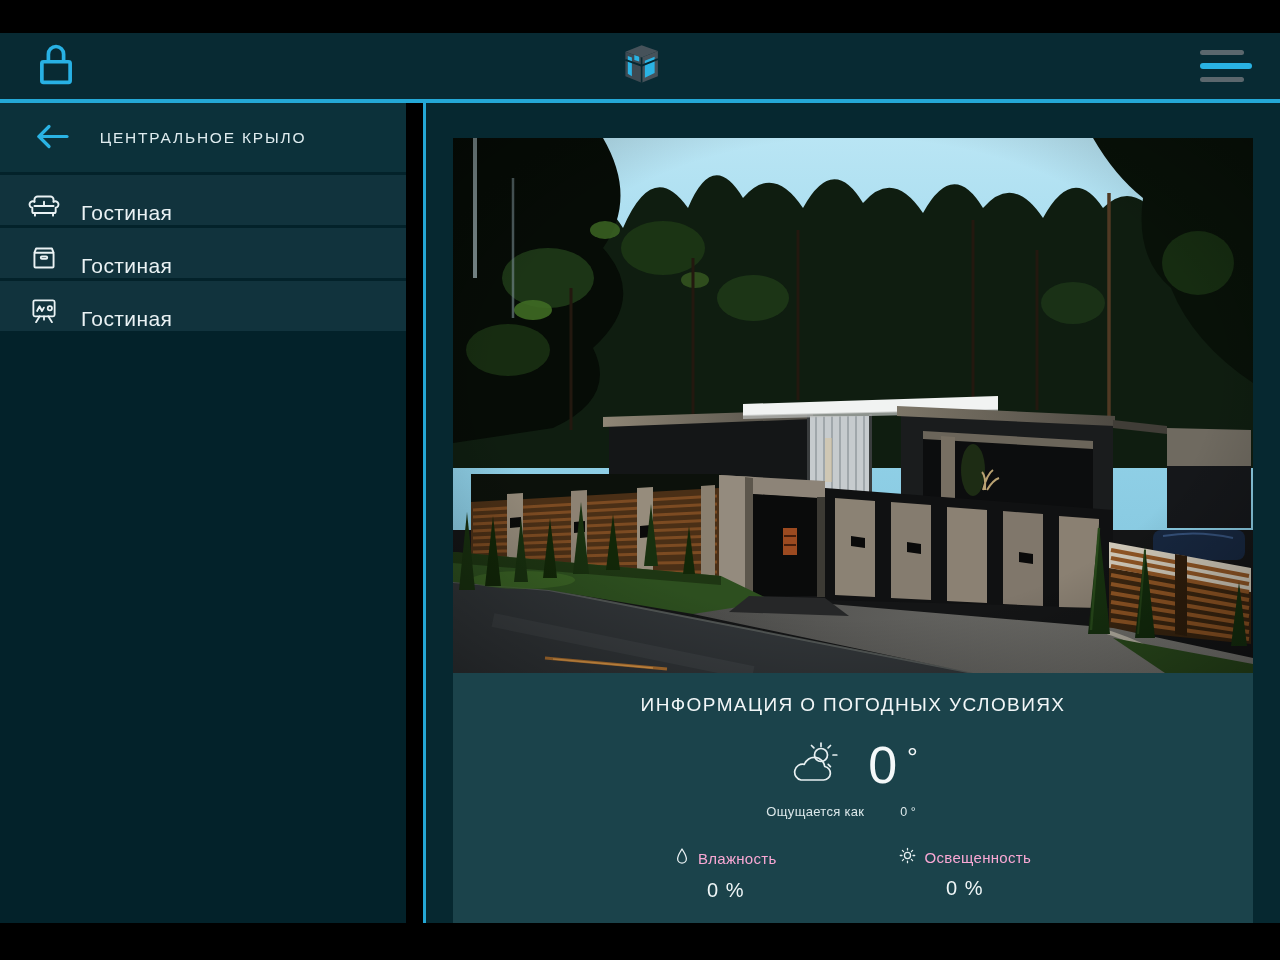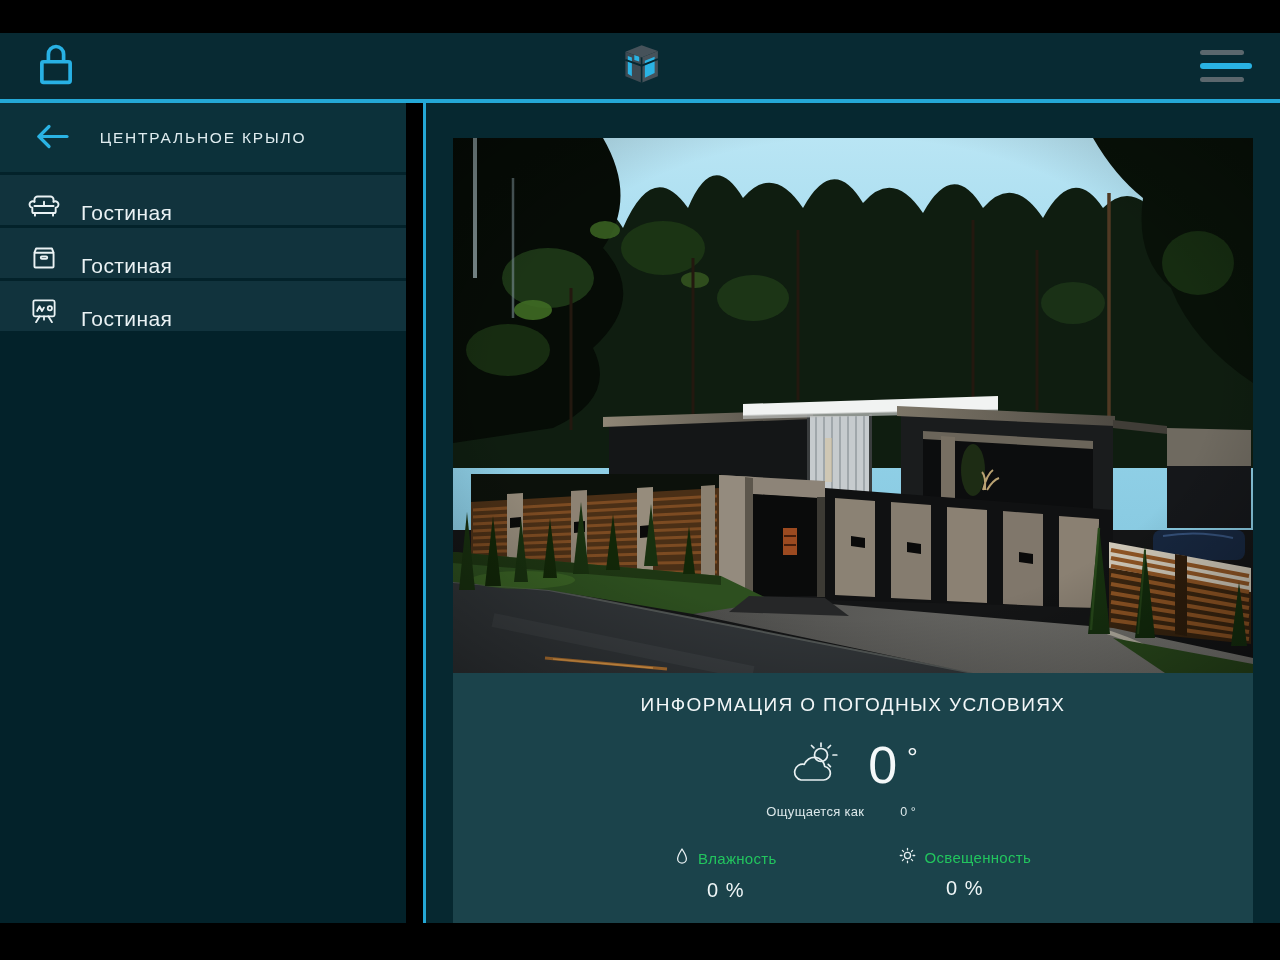--- a/index.html
+++ b/index.html
@@ -51,21 +51,21 @@
   }
   .temp-row { display:flex; justify-content:center; align-items:center; gap:24px; margin-top:18px; height:62px; }
   .temp-big { font-size:52px; font-weight:300; color:#f4f8f9; line-height:1; }
   .temp-deg { font-size:27px; font-weight:300; color:#f4f8f9; position:relative; top:-16px; margin-left:10px; }
   .feels-row { display:flex; justify-content:center; align-items:baseline; gap:36px; margin-top:8px; transform:translateX(-12px); }
   .feels-label { font-size:13px; color:#dce8ea; letter-spacing:.3px; }
   .feels-value { font-size:12.5px; color:#dce8ea; }
   .stats-row { display:flex; justify-content:center; gap:122px; margin-top:28px; }
   .stat { display:flex; flex-direction:column; align-items:center; gap:9px; }
   .stat-head { display:flex; align-items:center; gap:9px; }
-  .stat-label { font-size:15px; color:#22c55e; letter-spacing:.3px; }
+  .stat-label { font-size:15px; color:#f9a8d4; letter-spacing:.3px; }
   .stat-value { font-size:20px; font-weight:300; letter-spacing:1px; color:#eef5f6; }
 </style>
 </head>
 <body>
 
 <div class="stage">
 
   <div class="topbar">
     <button class="lock-btn">
       <span>

